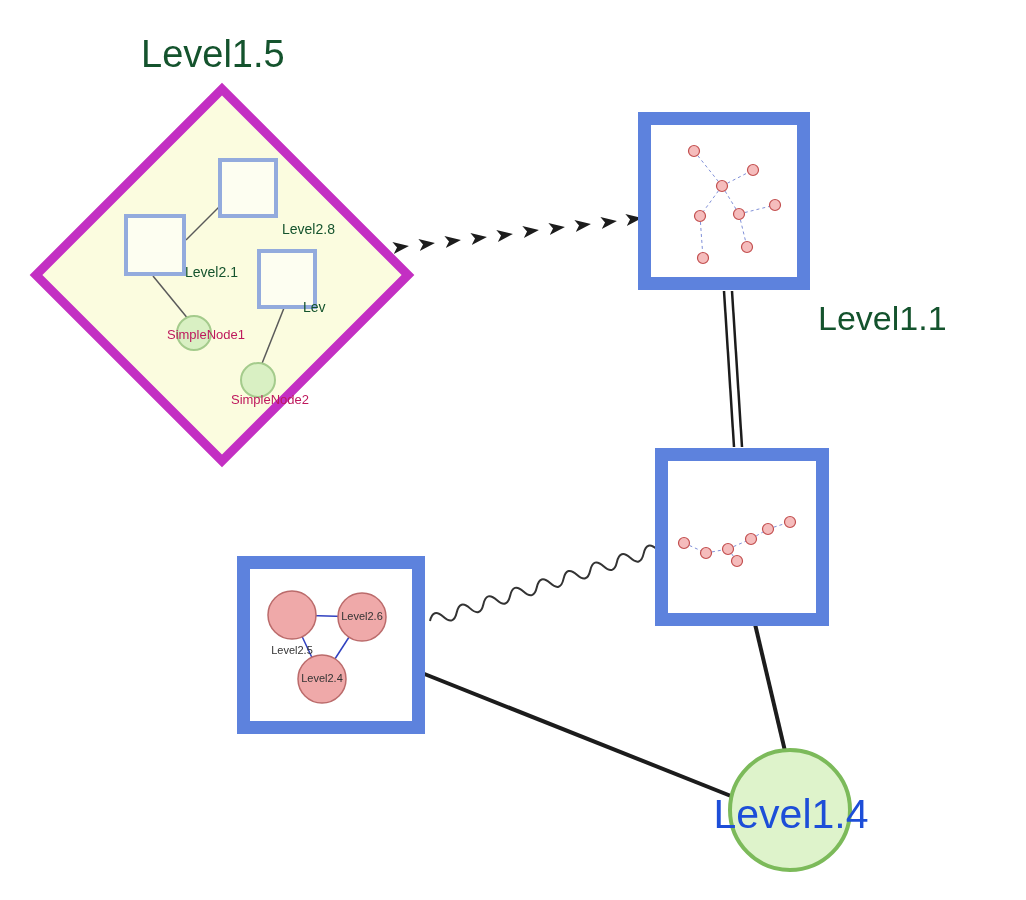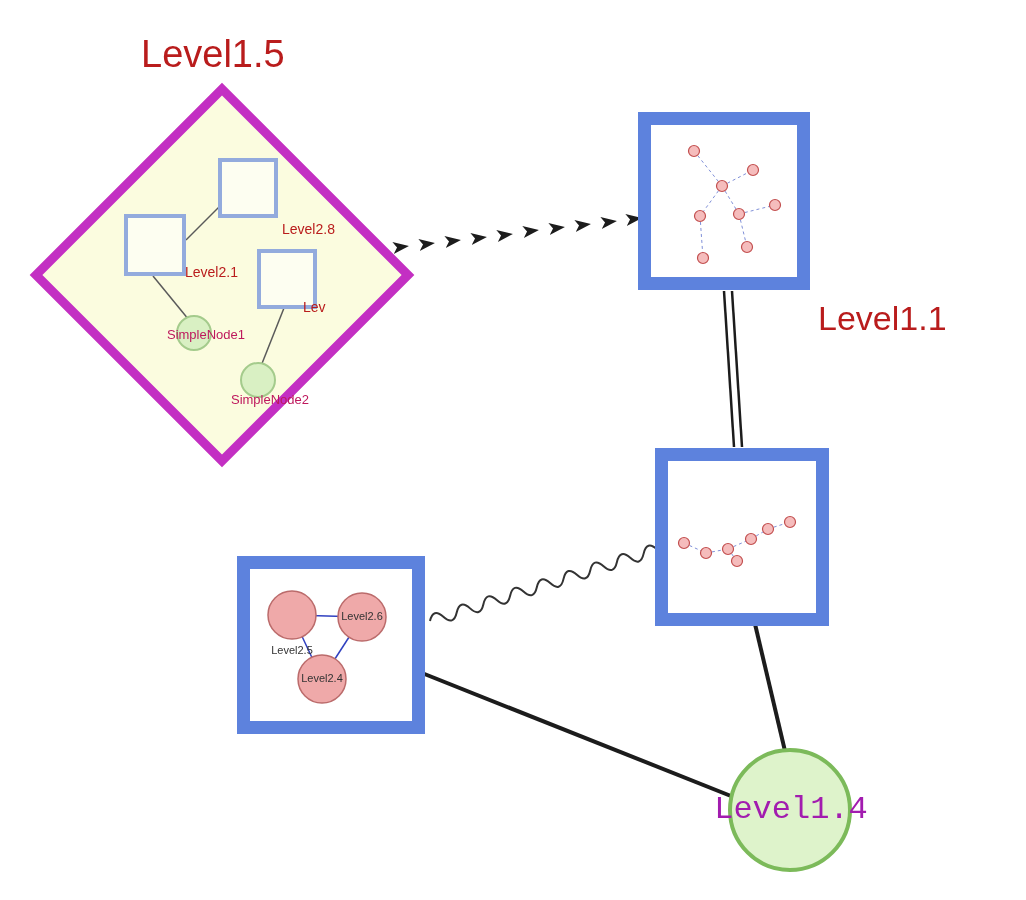--- a/index.html
+++ b/index.html
@@ -17,27 +17,27 @@
 
   .sq { position:absolute; background:rgba(255,255,255,0.55); border:4px solid #93abdd; }
   .gcircle { position:absolute; border-radius:50%; background:#d9f0c3; border:2px solid #a4cb8c; }
   .bigbox { position:absolute; background:#ffffff; border:13px solid #5d82dd; }
   .l14circle {
     position:absolute; left:728px; top:748px; width:124px; height:124px;
     border-radius:50%; background:#def3cb; border:4px solid #7cba5a;
   }
 
   .lbl { position:absolute; white-space:nowrap; line-height:1.05; }
-  .lbl-blue { color:#b91c1c; }
+  .lbl-blue { color:#14532d; }
   .lbl-l1  { font-size:34px; }
   .lbl-l15 { font-size:38px; }
   .lbl-sm  { font-size:14px; }
   .lbl-node  { font-size:13px; color:#be185d; text-align:center; }
   .lbl-inner { font-size:11px; color:#333333; text-align:center; }
-  .lbl-l14 { font-size:32px; color:#a21caf; text-align:center;font-family:Liberation Mono, monospace; }
+  .lbl-l14 { font-size:41px; color:#1d4ed8; text-align:center; }
 </style>
 </head>
 <body>
 
 <div class="canvas">
 
   <div class="diamond"></div>
 
   <svg class="connectors" width="1026" height="900" viewBox="0 0 1026 900">
     <defs>

